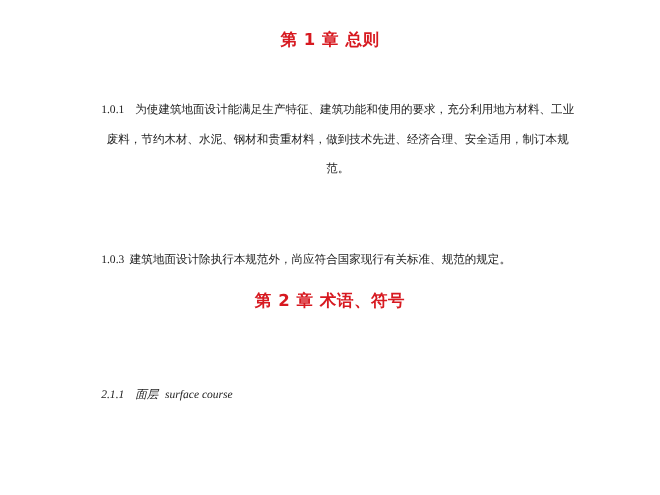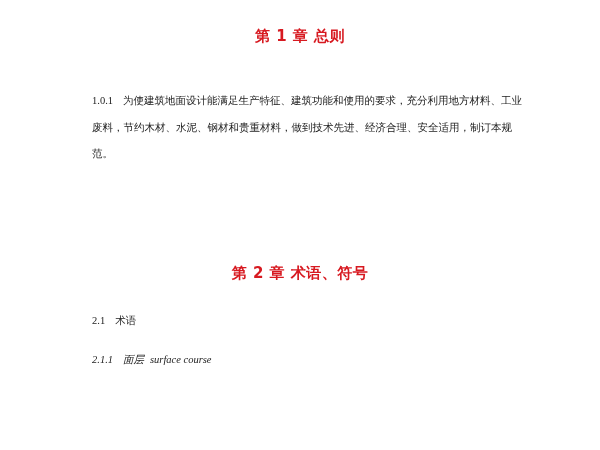--- a/index.html
+++ b/index.html
@@ -30,31 +30,31 @@
   </style>
 </head>
 <body>
 
 <div class="page">
 
   <div class="cutoff">—— —— ——</div>
 
   <div class="chapter" style="top:27px;">第 1 章  总则</div>
 
-  <div class="para" style="top:87px;">
+  <div class="para" style="top:87px;text-align:center;">
     <span class="num">1.0.1</span><span>为使建筑地面设计能满足生产特征、建筑功能和使用的要求，充分利用地方材料、工业废料，节约木材、水泥、钢材和贵重材料，做到技术先进、经济合理、安全适用，制订本规范。</span>
   </div>
 
 
+  <div class="para" style="top:223px;">
+    <span class="num tight">1.0.3</span><span>建筑地面设计除执行本规范外，尚应符合国家现行有关标准、规范的规定。</span>
+  </div>
 
   <div class="chapter" style="top:264px;text-align:center;">第 2 章  术语、符号</div>
 
-  <div class="para" style="top:307px;">
-    <span class="num">2.1</span><span>术语</span>
-  </div>
 
   <div class="para" style="top:346px;font-style:italic;">
     <span class="num">2.1.1</span><span>面层</span><span class="en">surface course</span>
   </div>
 
 
 
 </div>
 
 </body></html>

